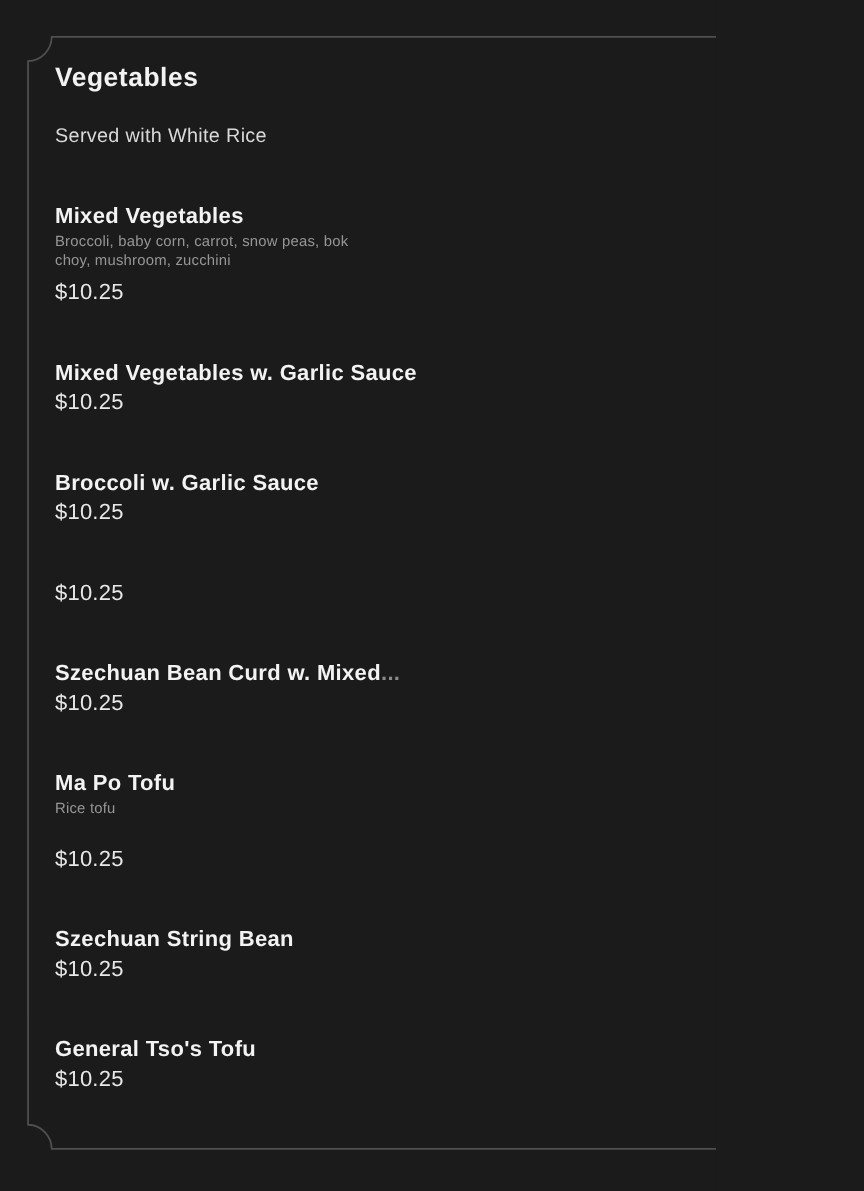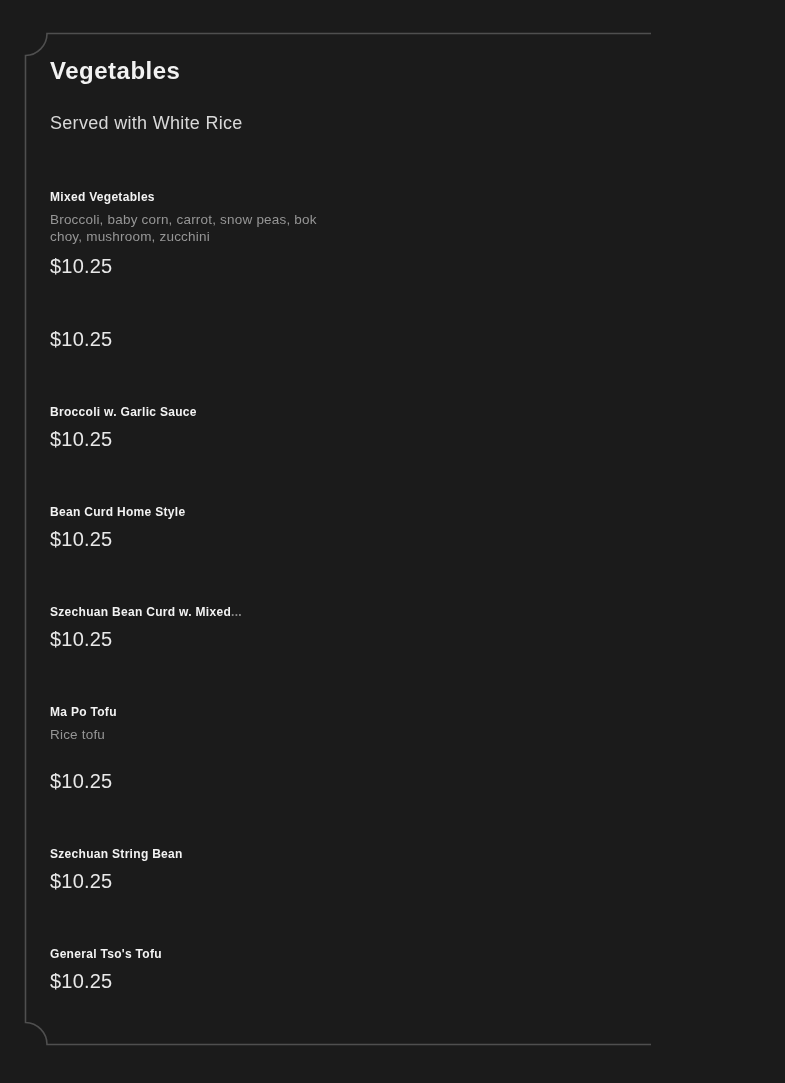--- a/index.html
+++ b/index.html
@@ -55,21 +55,21 @@
   .item-list {
     margin-top: 49px;
     list-style: none;
   }
   .item {
     margin-bottom: 46px;
     cursor: pointer;
   }
   .item:last-child { margin-bottom: 0; }
   .item-name {
-    font-size: 12px;
+    font-size: 20px;
     line-height: 27px;
     font-weight: bold;
     letter-spacing: 0.3px;
     color: var(--item-name-color);
     white-space: nowrap;
     overflow: hidden;
   }
   .item-name .ellipsis {
     color: var(--ellipsis-color);
     font-weight: bold;
@@ -114,32 +114,32 @@
     <div class="section-subtitle">Served with White Rice</div>
 
     <ul class="item-list">
   <li class="item">
     <div class="item-name"><span>Mixed Vegetables</span><span class="ellipsis"></span></div>
     <div class="item-desc">Broccoli, baby corn, carrot, snow peas, bok choy, mushroom, zucchini</div>
     <div class="item-price">$10.25</div>
   </li>
 
   <li class="item">
+    <div class="item-name"><span>Mixed Vegetables w. Garlic Sauce</span><span class="ellipsis"></span></div>
 
     <div class="item-price">$10.25</div>
   </li>
 
   <li class="item">
     <div class="item-name"><span>Broccoli w. Garlic Sauce</span><span class="ellipsis"></span></div>
 
     <div class="item-price">$10.25</div>
   </li>
 
   <li class="item">
-    <div class="item-name"><span>Bean Curd Home Style</span><span class="ellipsis"></span></div>
 
     <div class="item-price">$10.25</div>
   </li>
 
   <li class="item">
     <div class="item-name"><span>Szechuan Bean Curd w. Mixed</span><span class="ellipsis">...</span></div>
 
     <div class="item-price">$10.25</div>
   </li>
 

